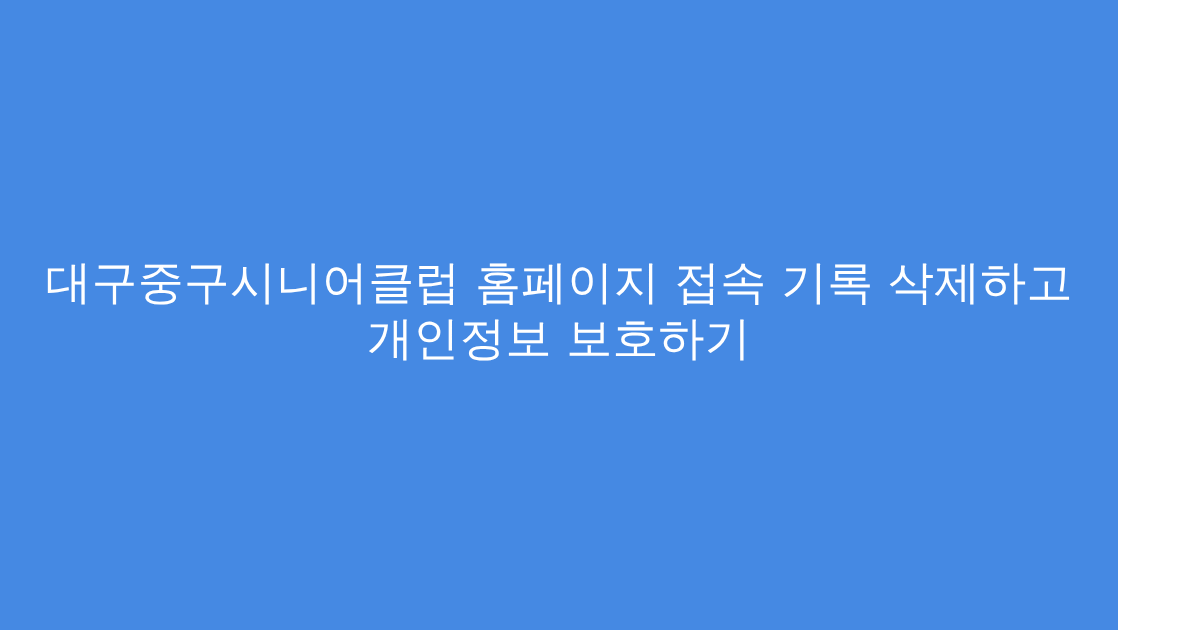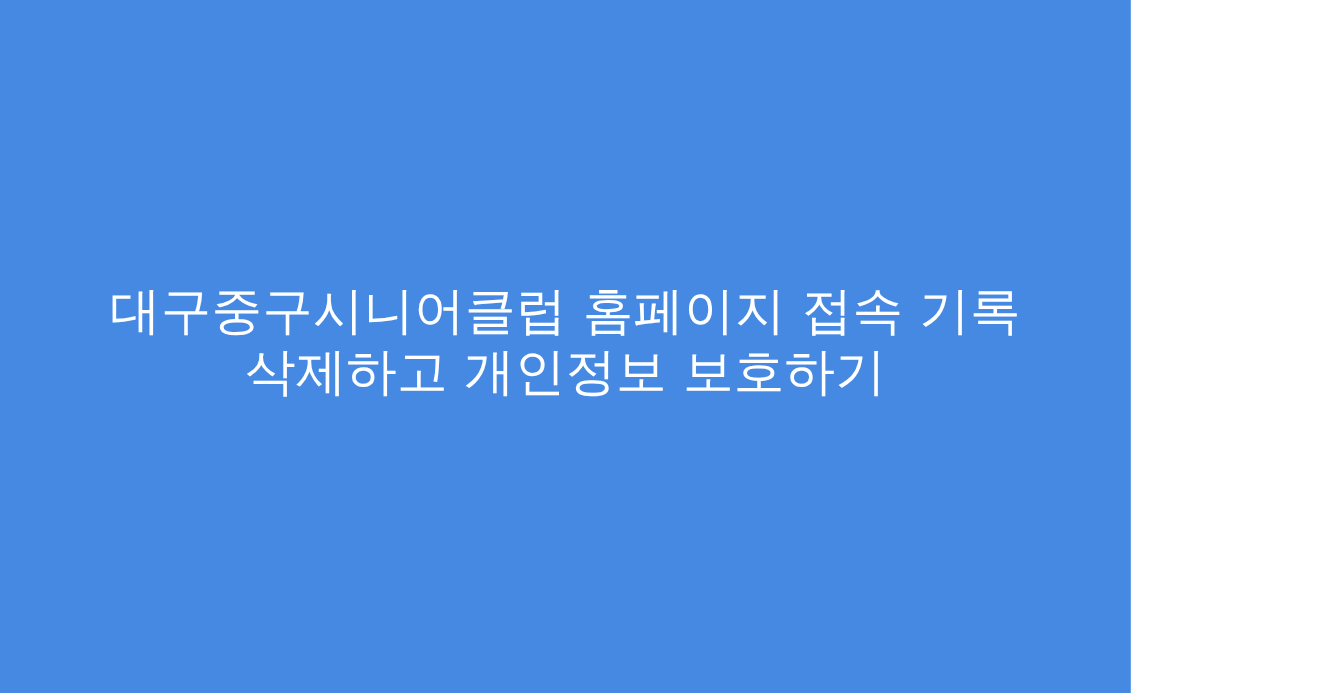--- a/index.html
+++ b/index.html
@@ -44,21 +44,21 @@
     line-height: 56px;
     letter-spacing: 0.1px;
     word-break: keep-all;
     white-space: pre-line;
     -webkit-font-smoothing: antialiased;
   }
 </style>
 </head>
 <body>
 
-<div class="og-card" style="background-color: rgb(69, 137, 227); width: 1028px; height: 630px;">
+<div class="og-card" style="background-color: rgb(69, 137, 227); width: 1118px; height: 630px;">
 
   <div class="headline-block">
 
     <h1 class="headline" style="color: rgb(255, 255, 255); text-align: center;">대구중구시니어클럽 홈페이지 접속 기록 삭제하고 개인정보 보호하기</h1>
 
   </div>
 
 </div>
 
 </body></html>

